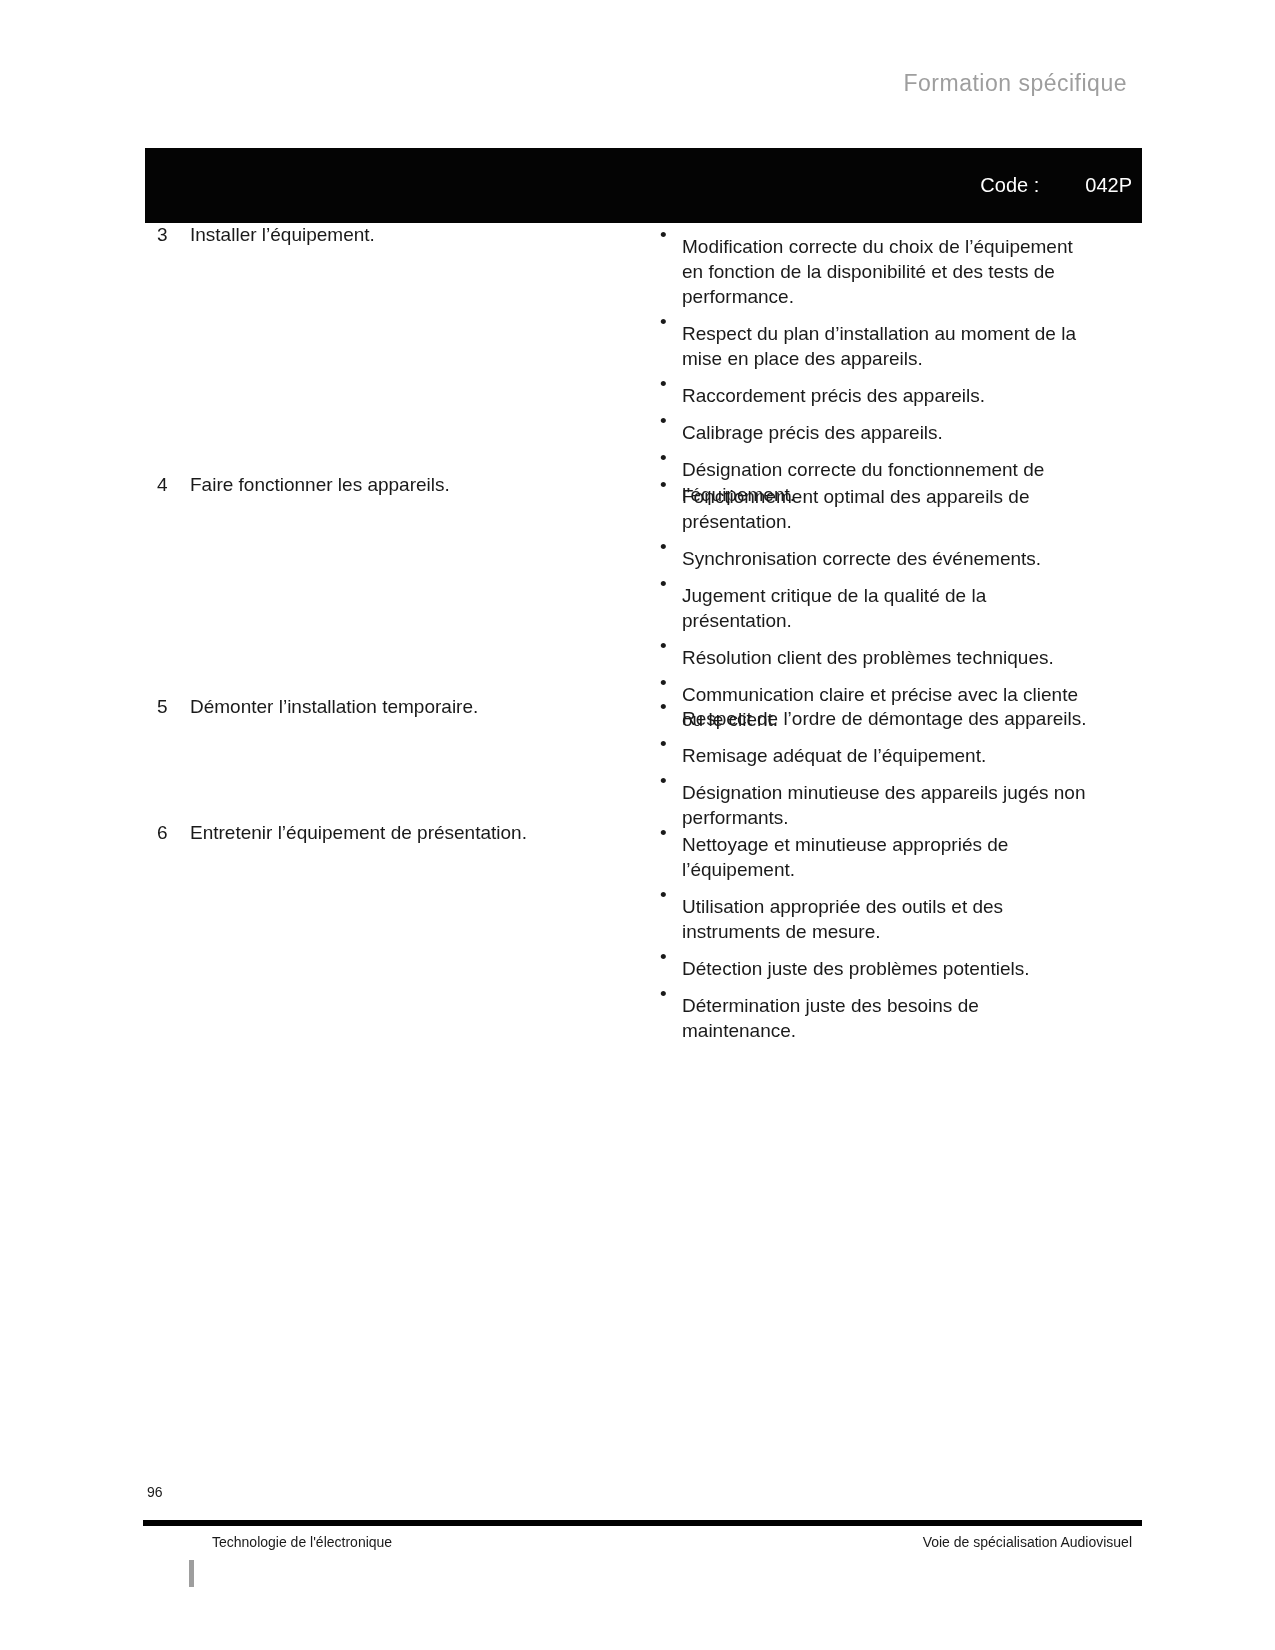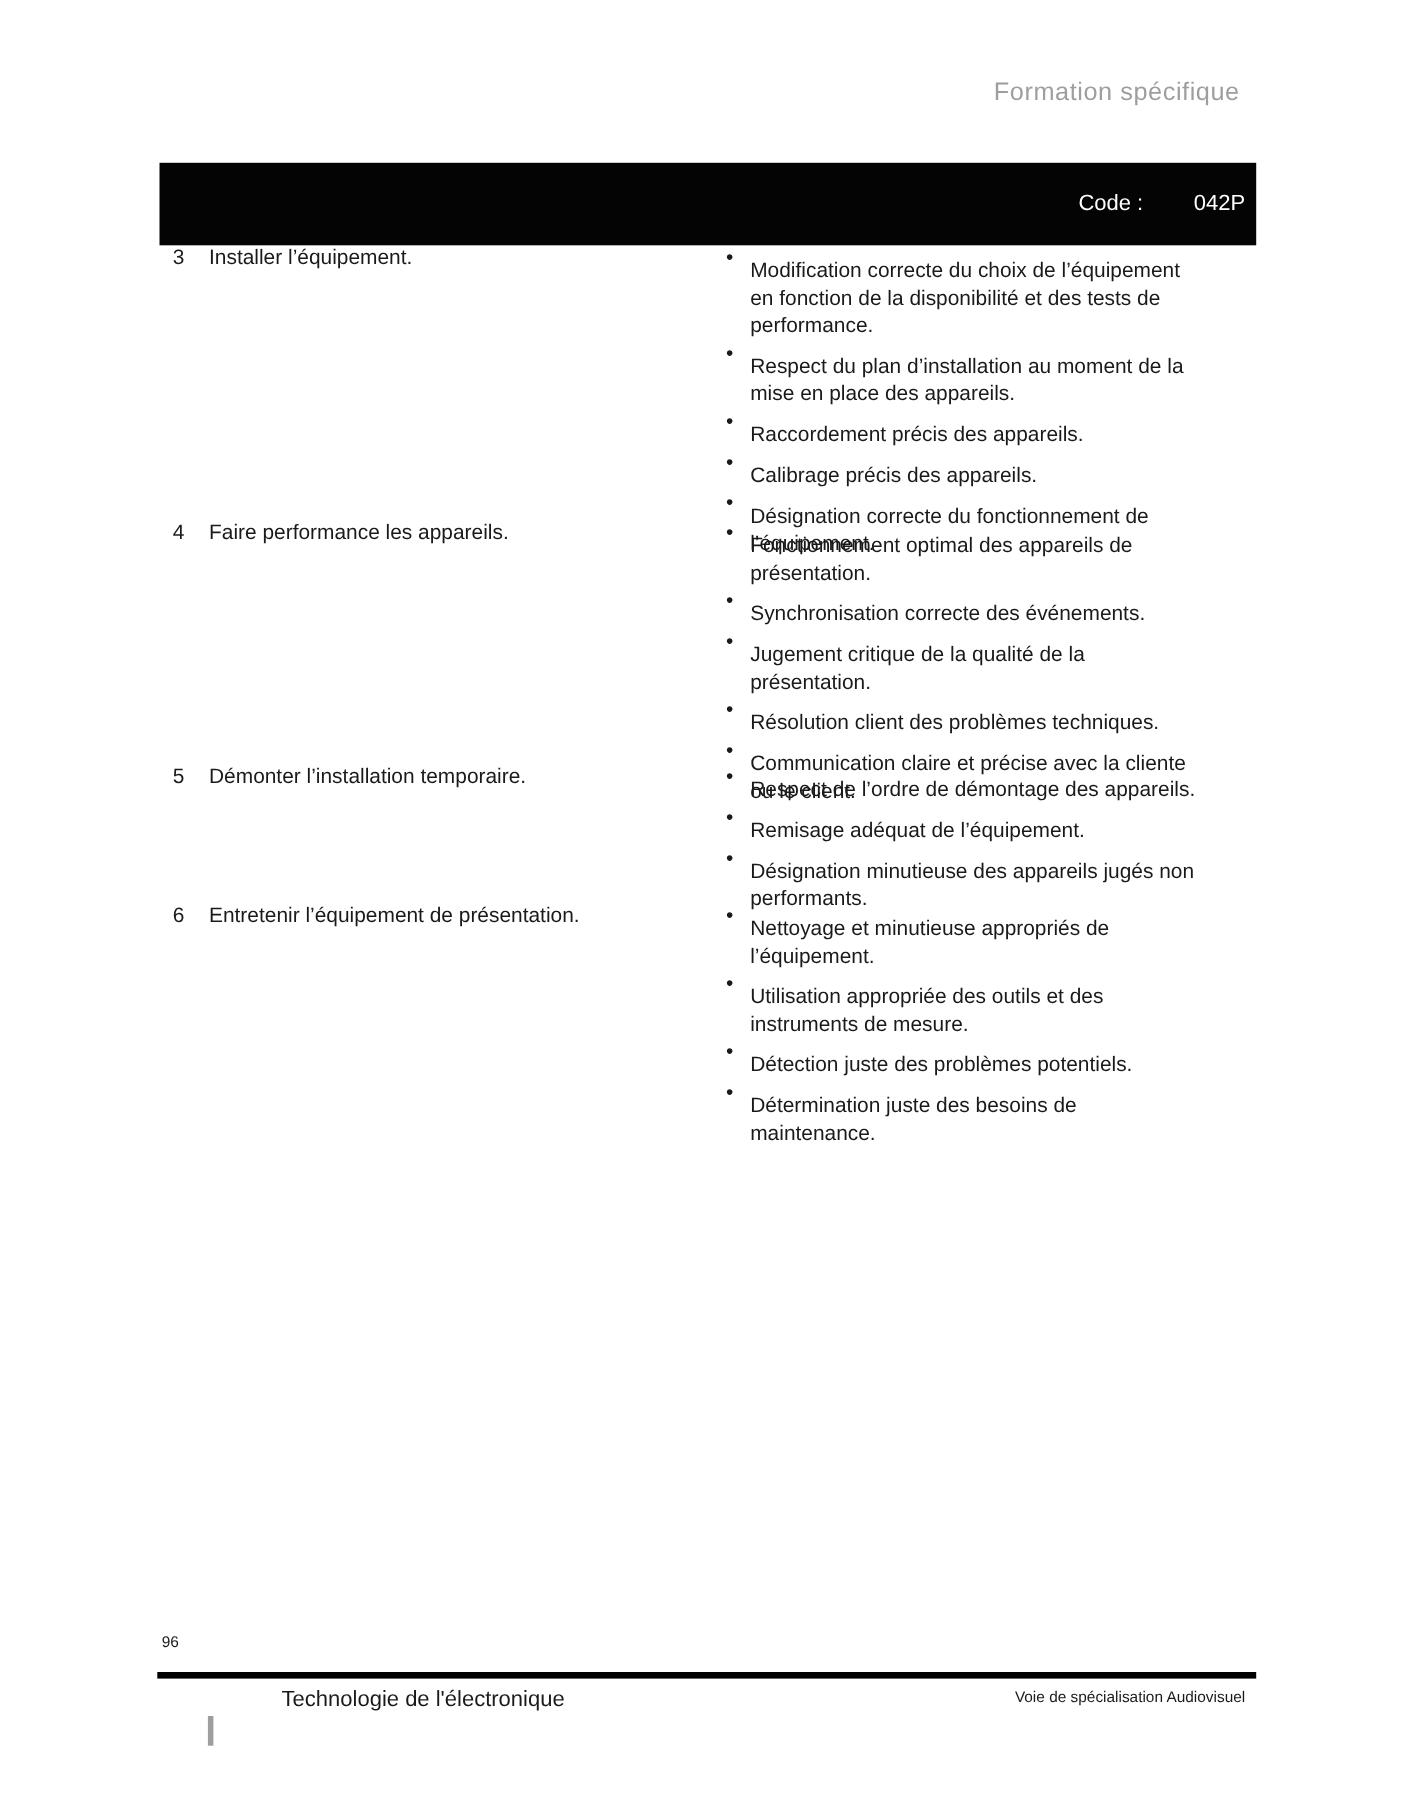--- a/index.html
+++ b/index.html
@@ -92,22 +92,21 @@
   .footer-pagenum {
     position: absolute;
     left: 147px;
     top: 1484px;
     font-size: 14px;
   }
   .footer-left {
     position: absolute;
     left: 212px;
     top: 1534px;
-    font-size: 20px;
-    margin-left: 44px;
+    font-size: 14px;
   }
   .footer-right {
     position: absolute;
     right: 143px;
     top: 1534px;
     font-size: 14px;
   }
   .footer-tick {
     position: absolute;
     left: 189px;
@@ -158,21 +157,21 @@
         <span class="dot">•</span>
         <span class="btext">Désignation correcte du fonctionnement de
 l’équipement.</span>
       </div>
     </div>
   </div>
 
   <div class="row" style="top:472px">
     <div class="left">
       <span class="num">4</span>
-      <span class="objective">Faire performance les appareils.</span>
+      <span class="objective">Faire fonctionner les appareils.</span>
     </div>
     <div class="bullets">
       <div class="bullet">
         <span class="dot">•</span>
         <span class="btext">Fonctionnement optimal des appareils de
 présentation.</span>
       </div>
       <div class="bullet">
         <span class="dot">•</span>
         <span class="btext">Synchronisation correcte des événements.</span>

